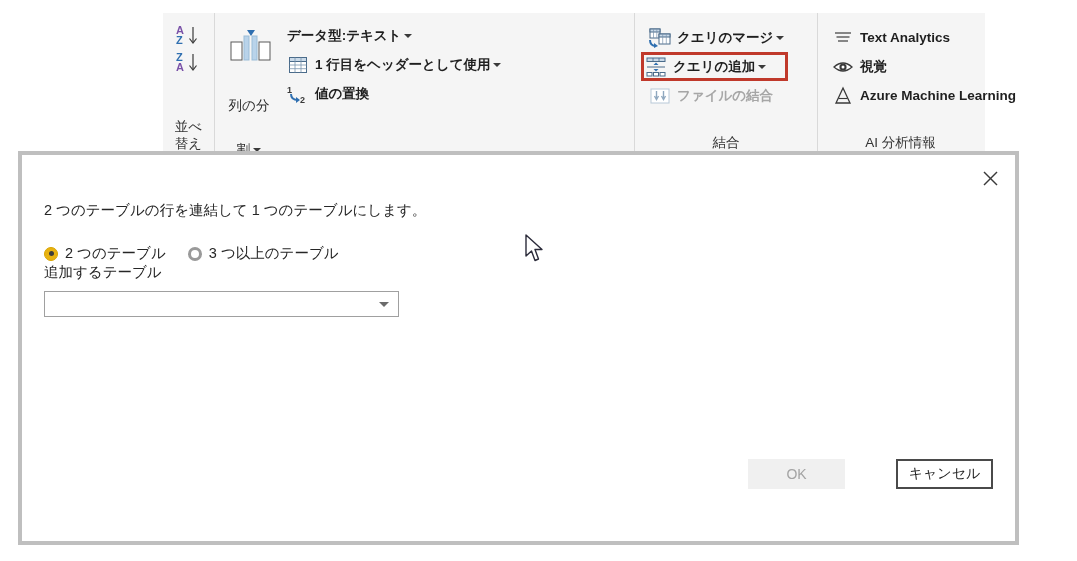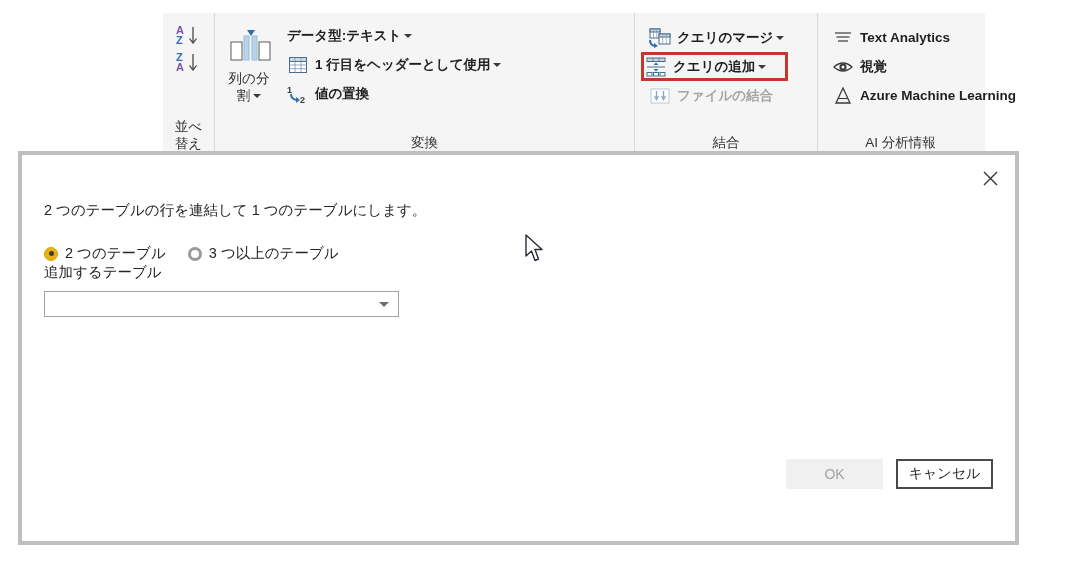--- a/index.html
+++ b/index.html
@@ -76,20 +76,21 @@
   
   #grp-transform { width: 420px; }
   #grp-transform .rib-body { padding-left: 6px; }
 
   .big-btn {
     width: 56px;
     display: flex;
     flex-direction: column;
     align-items: center;
     padding-top: 6px;
+    gap: 27px;
   }
   .big-btn .bb-icon {
     height: 46px;
     display: flex;
     align-items: center;
     justify-content: center;
   }
   .big-btn .bb-text {
     font-size: 13.5px;
     color: #2b2b2b;
@@ -241,20 +242,21 @@
     border-left: 5px solid transparent;
     border-right: 5px solid transparent;
     border-top: 5px solid #6b6b6b;
   }
   #btn-row {
     position: absolute;
     right: 22px;
     bottom: 52px;
     display: flex;
     align-items: center;
+    gap: 38px;
   }
   .dlg-btn {
     width: 97px;
     height: 30px;
     font-size: 14px;
     display: flex;
     align-items: center;
     justify-content: center;
     box-sizing: border-box;
     background: #ffffff;

